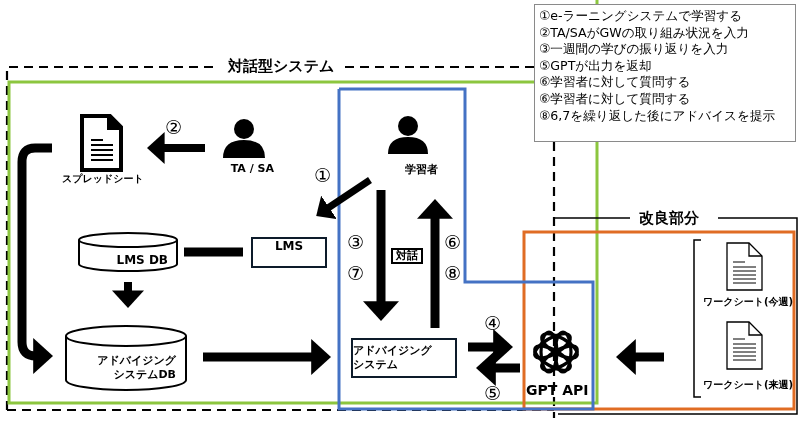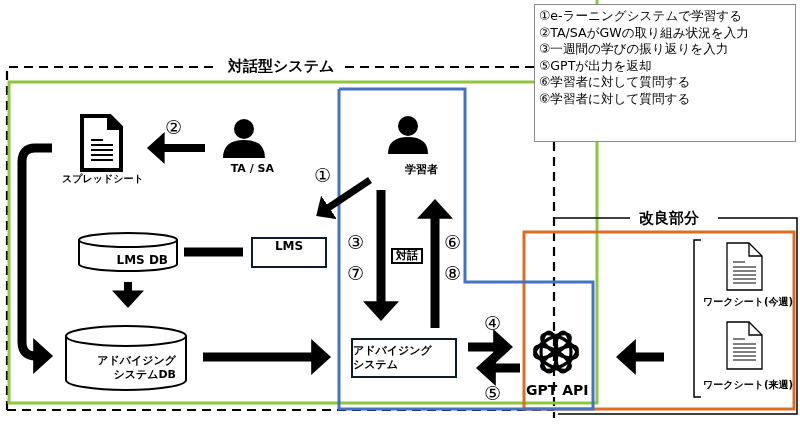--- a/index.html
+++ b/index.html
@@ -137,20 +137,21 @@
 <div class="group-title" style="left:223px; top:57px;">対話型システム</div>
 <div class="group-title" style="left:634px; top:209px;">改良部分</div>
 
 <div class="legend">
   <div>①e-ラーニングシステムで学習する</div>
   <div>②TA/SAがGWの取り組み状況を入力</div>
   <div>③一週間の学びの振り返りを入力</div>
   <div>⑤GPTが出力を返却</div>
   <div>⑥学習者に対して質問する</div>
   <div>⑥学習者に対して質問する</div>
+  <div>⑧6,7を繰り返した後にアドバイスを提示</div>
 </div>
 
 <div class="lbl" style="left:62px; top:172px; width:80px; font-size:10px;">スプレッドシート</div>
 <div class="lbl" style="left:214px; top:162px; width:60px; font-size:11px;">TA / SA</div>
 <div class="lbl" style="left:378px; top:162px; width:60px; font-size:11px;">学習者</div>
 <div class="lbl" style="left:88px; top:253px; width:80px; font-size:12px;">LMS DB</div>
 <div class="box" style="left:251px; top:237px; width:76px; height:31px; font-size:12px;">
   <span>LMS</span>
 </div>
 <div class="lbl" style="left:76px; top:354px; width:100px; font-size:11px; line-height:14px;">

